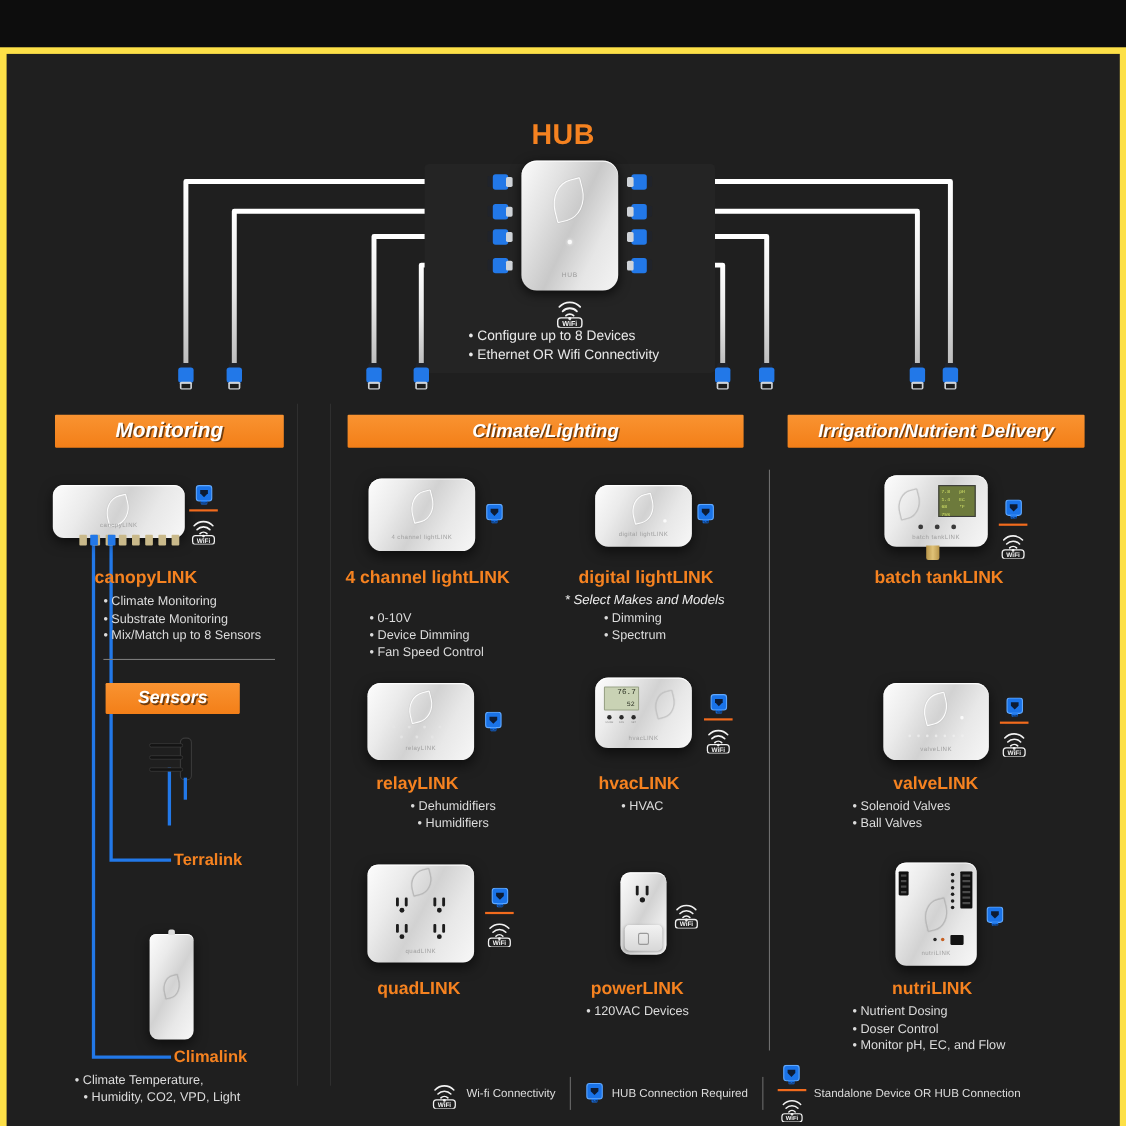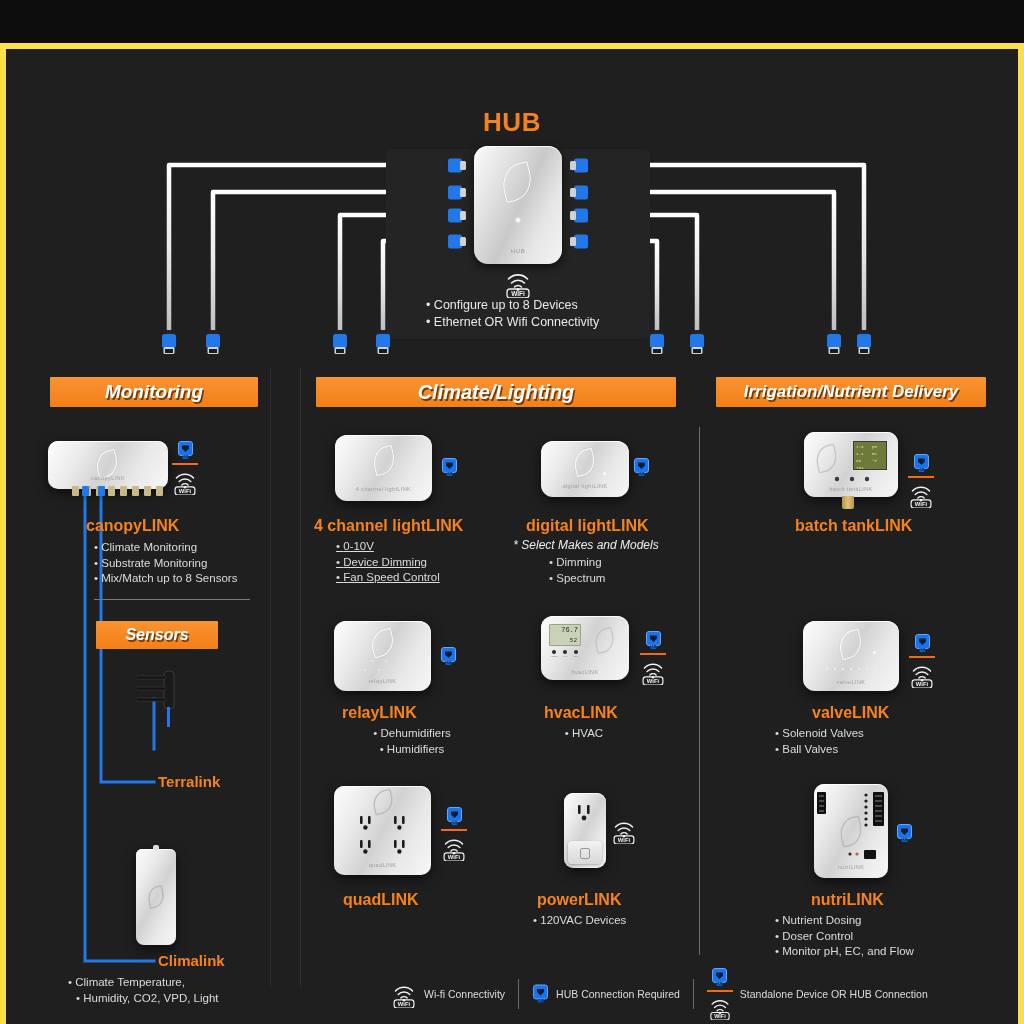--- a/index.html
+++ b/index.html
@@ -75,21 +75,21 @@
   .cat-header {
     position:absolute;
     background: linear-gradient(180deg,#f99331 0%,#f37f18 100%);
     color:#fff; font-style: italic; font-weight: bold;
     text-align:center;
     display:flex; align-items:center; justify-content:center;
     text-shadow: 1.5px 1.5px 0 rgba(0,0,0,.55);
     border-radius: 1px;
   }
   #hdr-monitoring  { left: 44px;  top: 328px; width: 208px; height: 30px; font-size: 19px; }
-  #hdr-climate     { left: 310px; top: 328px; width: 360px; height: 30px; font-size: 20px; }
+  #hdr-climate     { left: 310px; top: 328px; width: 360px; height: 30px; font-size: 17px; }
   #hdr-irrigation  { left: 710px; top: 328px; width: 270px; height: 30px; font-size: 17px; }
   #hdr-sensors     { left: 90px;  top: 572px; width: 122px; height: 28px; font-size: 16px; }
 
   
   .vdiv { position:absolute; width:1px; background:#2f2f2f; }
   #vdiv1 { left: 264px; top: 318px; height: 620px; }
   #vdiv2 { left: 294px; top: 318px; height: 620px; }
   #vdiv-light { position:absolute; left: 693px; top: 378px; width:1px; height: 528px; background:#6e6e6e; }
   .prod-name {
     color:#f58220; font-size: 16px; font-weight: bold; text-align:center;
@@ -399,21 +399,21 @@
   </div>
   <div class="badge-col" style="left:435px;top:409px;">
     <svg class="rj45" viewBox="0 0 17 19">
       <rect x="1.5" y="0.5" width="14" height="14" rx="2.5" fill="#1a73e8" stroke="#5fa8ff" stroke-width="1"></rect>
       <path d="M5 4.5 h7 v3 l-3.5 3.5 L5 7.5 z" fill="#0d1b33"></path>
       <rect x="5.5" y="14.5" width="6" height="3.2" rx="1" fill="#1a73e8"></rect>
       <text x="8.5" y="17.4" font-family="Liberation Sans, sans-serif" font-size="2.8" font-weight="bold" fill="#0d1b33" text-anchor="middle">HUB</text>
     </svg>
   </div>
   <div class="prod-name abs" style="left:308px;top:468px;">4 channel lightLINK</div>
-  <div class="prod-bullets abs" style="left:330px;top:490px;width:170px;text-decoration:underline;">
+  <div class="prod-bullets abs" style="left:330px;top:506px;width:170px;">
     <div>0-10V</div>
     <div>Device Dimming</div>
     <div>Fan Speed Control</div>
   </div>
 
   <div class="dev" style="left:535px;top:392px;width:88px;height:56px;border-radius:12px;">
     <div class="leaf" style="left:33px;top:9px;width:21px;height:25px;"></div>
     <div style="position:absolute;left:62px;top:31px;width:2.5px;height:2.5px;border-radius:50%;background:#fafafa;"></div>
     <div class="dev-text" style="bottom:8px;">digital lightLINK</div>
   </div>

